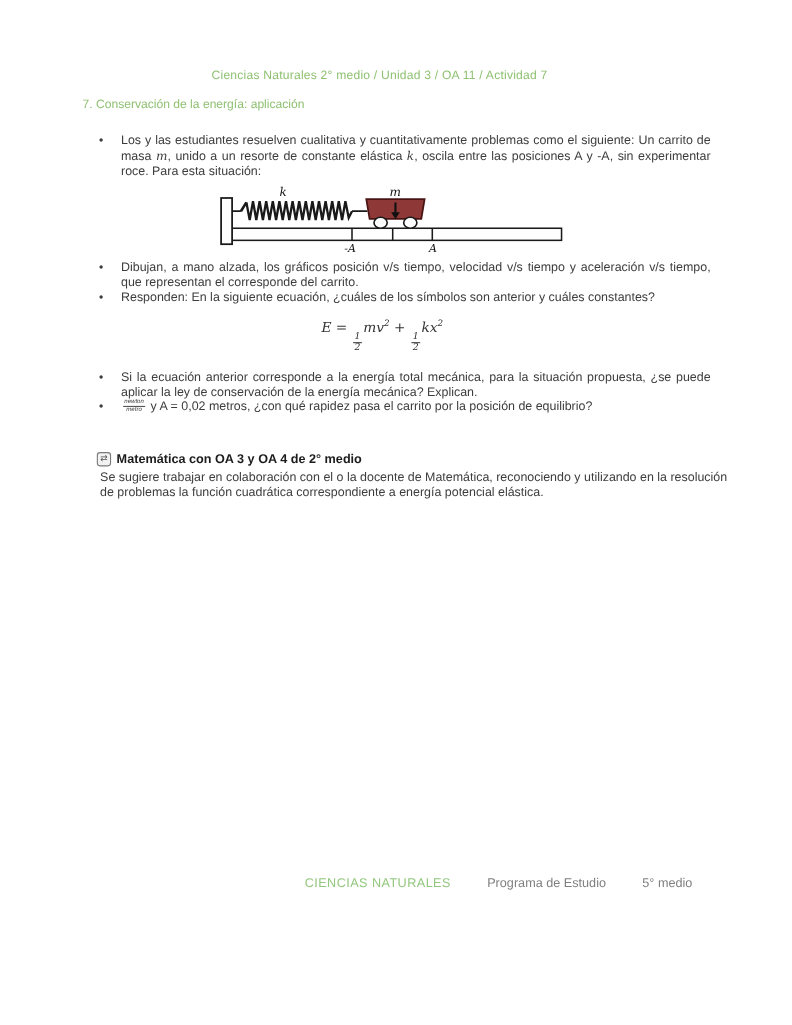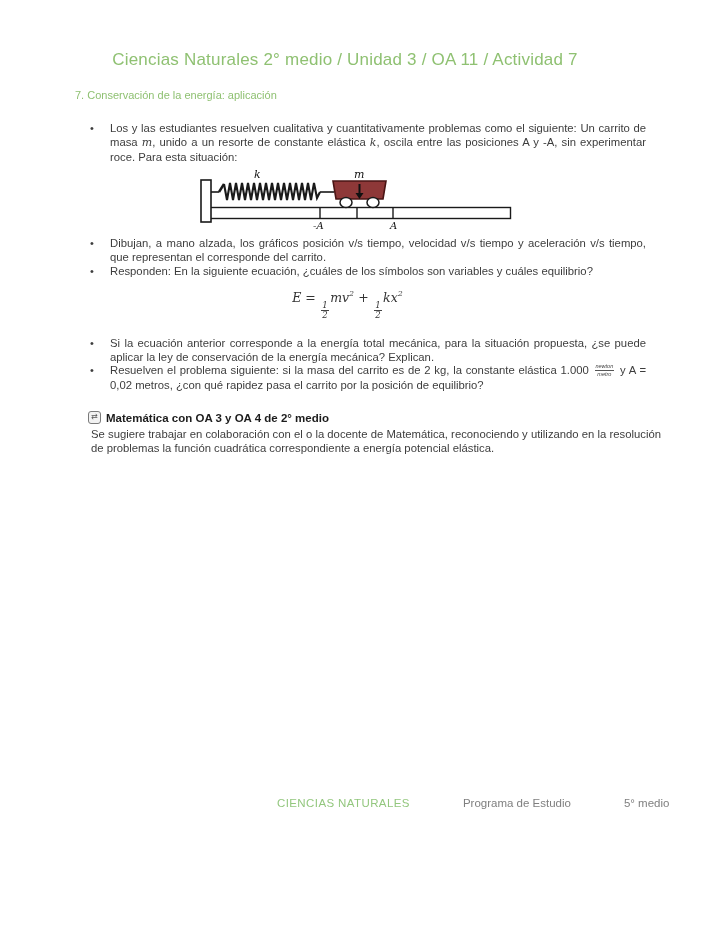--- a/index.html
+++ b/index.html
@@ -6,24 +6,24 @@
   .page{
     position:relative;
     width:720px;height:932px;
     margin:0 auto;
     background:#ffffff;
     font-family:"Liberation Sans","DejaVu Sans",sans-serif;
     color:#3d3d3d;
     overflow:hidden;
   }
   .doc-title{
-    position:absolute;top:50px;left:60px;width:570px;
+    position:absolute;top:63px;left:60px;width:570px;
     text-align:center;
     color:#8fc172;
-    font-size:17px;letter-spacing:.2px;
+    font-size:11px;letter-spacing:.2px;
   }
   .section-heading{
     position:absolute;top:89px;left:75px;width:560px;
     color:#8fc172;
     font-size:11px;
   }
   .bullet{
     position:absolute;left:90px;width:556px;
     display:flex;align-items:flex-start;
     font-size:11.3px;line-height:14px;
@@ -74,21 +74,21 @@
     position:absolute;top:427px;left:75px;width:570px;
     font-size:11.3px;line-height:14px;text-align:justify;margin-left:16px;
   }
   
   .footer{
     position:absolute;top:797px;left:277px;
     display:flex;gap:33px;align-items:flex-end;
     font-size:11.5px;
   }
   .footer .brand{color:#93c77e;letter-spacing:.4px;}
-  .footer .muted{color:#7f7f7f;margin-left:20px;}
+  .footer .muted{color:#7f7f7f;}
 </style>
 </head>
 <body>
 
 <div class="page">
 
   <div class="doc-title">Ciencias Naturales 2° medio / Unidad 3 / OA 11 / Actividad 7</div>
 
   <div class="section-heading">7. Conservación de la energía: aplicación</div>
 
@@ -131,21 +131,21 @@
     <text x="190" y="61" font-family="DejaVu Serif, serif" font-style="italic" font-size="10" fill="#111">A</text>
   </svg>
 
   <div class="bullet b2">
     <span class="dot">•</span>
     <div class="btext">Dibujan, a mano alzada, los gráficos posición v/s tiempo, velocidad v/s tiempo y aceleración v/s tiempo, que representan el corresponde del carrito.</div>
   </div>
 
   <div class="bullet b3">
     <span class="dot">•</span>
-    <div class="btext">Responden: En la siguiente ecuación, ¿cuáles de los símbolos son variables y cuáles equilibrio?</div>
+    <div class="btext">Responden: En la siguiente ecuación, ¿cuáles de los símbolos son anterior y cuáles constantes?</div>
   </div>
 
   <div class="equation">
     <span>E</span>
     <span>=</span>
     <span class="eq-frac">
         <span class="num">1</span>
         <span class="den">2</span>
       </span><span>mv</span><sup>2</sup>
     <span>+</span>
@@ -156,21 +156,20 @@
   </div>
 
   <div class="bullet b4">
     <span class="dot">•</span>
     <div class="btext">Si la ecuación anterior corresponde a la energía total mecánica, para la situación propuesta, ¿se puede aplicar la ley de conservación de la energía mecánica? Explican.</div>
   </div>
 
   <div class="bullet b5">
     <span class="dot">•</span>
     <div class="btext">
-      <span>Resuelven el problema siguiente: si la masa del carrito es de 2 kg, la constante elástica 1.000</span>
       <span class="inline-frac">
           <span class="num">newton</span>
           <span class="den">metro</span>
         </span>
       <span>y A = 0,02 metros, ¿con qué rapidez pasa el carrito por la posición de equilibrio?</span>
     </div>
   </div>
 
   <div class="math-heading">
     <span class="icon-box">⇄</span>

